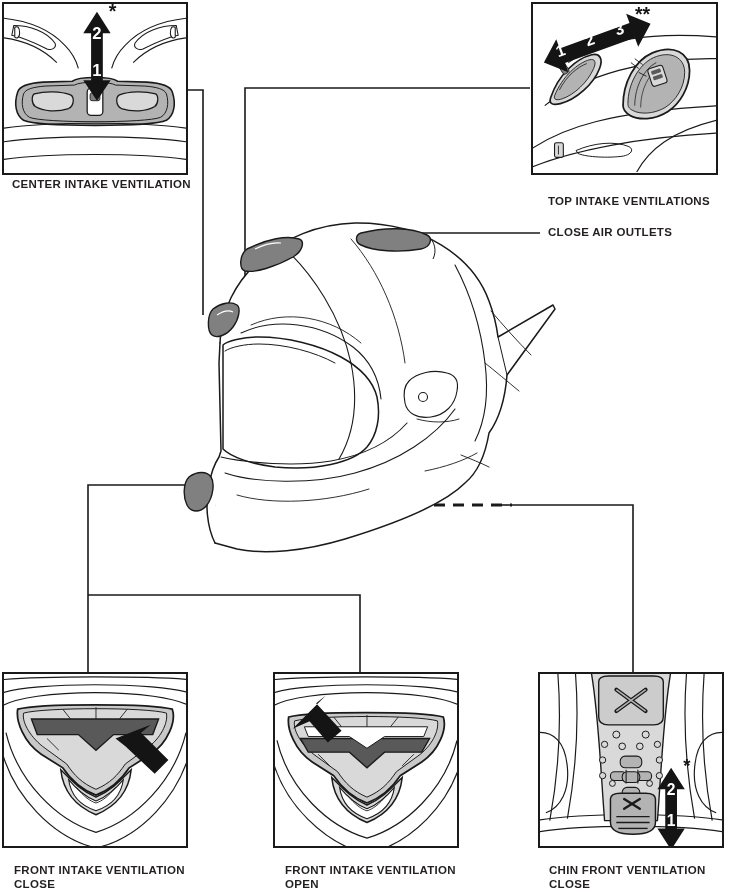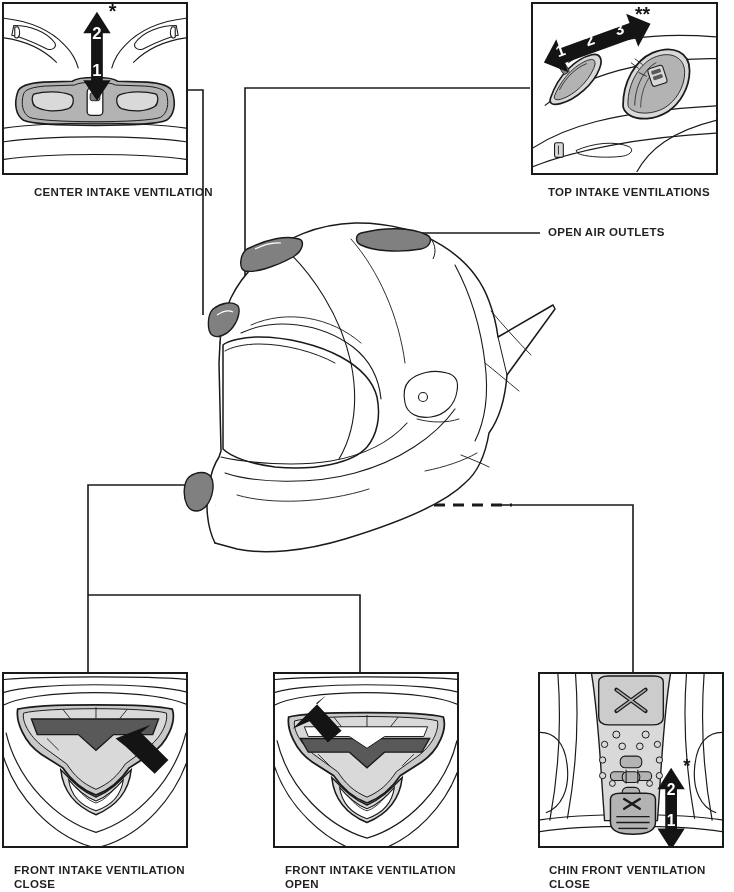--- a/index.html
+++ b/index.html
@@ -132,21 +132,21 @@
 
         <g fill="#141414">
           <polygon points="95,8 109,30 101,30 101,78 109,78 95,99 81,78 89,78 89,30 81,30"></polygon>
         </g>
         <text x="95" y="36" font-family="'Liberation Sans',sans-serif" font-size="17" font-weight="bold" fill="#ffffff" text-anchor="middle">2</text>
         <text x="95" y="74" font-family="'Liberation Sans',sans-serif" font-size="17" font-weight="bold" fill="#ffffff" text-anchor="middle">1</text>
         <text x="111" y="14" font-family="'Liberation Sans',sans-serif" font-size="20" font-weight="bold" fill="#141414" text-anchor="middle">*</text>
       </g>
     </svg>
   </div>
-  <div class="caption" style="left:12px; top:186px;margin-left:22px;">CENTER INTAKE VENTILATION</div>
+  <div class="caption" style="left:12px; top:178px;">CENTER INTAKE VENTILATION</div>
 
   <div class="panel" style="left:531px; top:2px; width:187px; height:173px;">
     <svg class="panel-svg" viewBox="0 0 187 173" preserveAspectRatio="none">
       <defs>
           <clipPath id="clipT">
             <rect x="0" y="0" width="187" height="173"></rect>
           </clipPath>
         </defs>
       <g clip-path="url(#clipT)">
         <rect x="0" y="0" width="187" height="173" fill="#ffffff"></rect>
@@ -189,23 +189,23 @@
         <g transform="rotate(-20 60 42)">
           <polygon points="8,42 28,24 28,34 104,34 104,24 124,42 104,60 104,50 28,50 28,60" fill="#141414"></polygon>
         </g>
         <text x="30" y="53" font-family="'Liberation Sans',sans-serif" font-size="16" font-weight="bold" fill="#ffffff" text-anchor="middle" transform="rotate(-20 30 53)">1</text>
         <text x="60" y="42" font-family="'Liberation Sans',sans-serif" font-size="16" font-weight="bold" fill="#ffffff" text-anchor="middle" transform="rotate(-20 60 42)">2</text>
         <text x="90" y="31" font-family="'Liberation Sans',sans-serif" font-size="16" font-weight="bold" fill="#ffffff" text-anchor="middle" transform="rotate(-20 90 31)">3</text>
         <text x="112" y="17" font-family="'Liberation Sans',sans-serif" font-size="20" font-weight="bold" fill="#141414" text-anchor="middle">**</text>
       </g>
     </svg>
   </div>
-  <div class="caption" style="left:548px; top:186px;">TOP INTAKE VENTILATIONS</div>
-
-  <div class="warm-label">OPEN AIR OUTLETS</div>
+  <div class="caption" style="left:548px; top:195px;">TOP INTAKE VENTILATIONS</div>
+
+  <div class="warm-label">CLOSE AIR OUTLETS</div>
 
   <div class="helmet-wrap">
     <svg viewBox="0 0 420 370">
       <g fill="none" stroke="#1a1a1a" stroke-width="1.5" stroke-linejoin="round" stroke-linecap="round">
 
         <path d="M65 138
                  C 66 74, 126 20, 200 18
                  C 268 17, 318 52, 334 96
                  C 340 112, 342 124, 343 132
                  L 398 100

